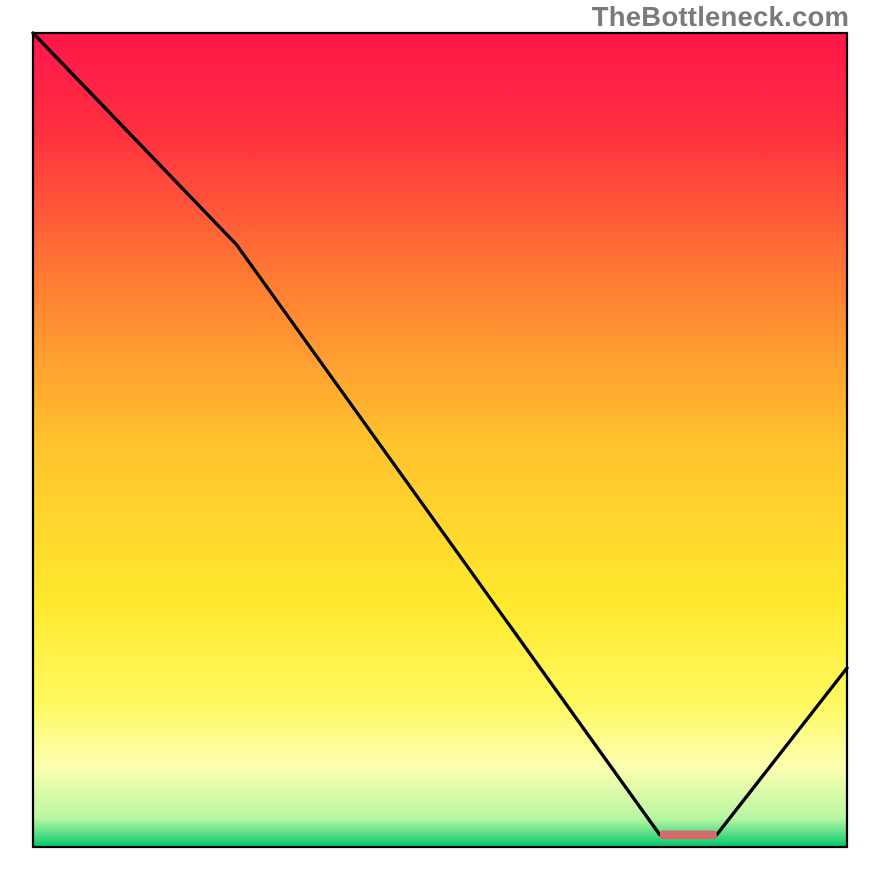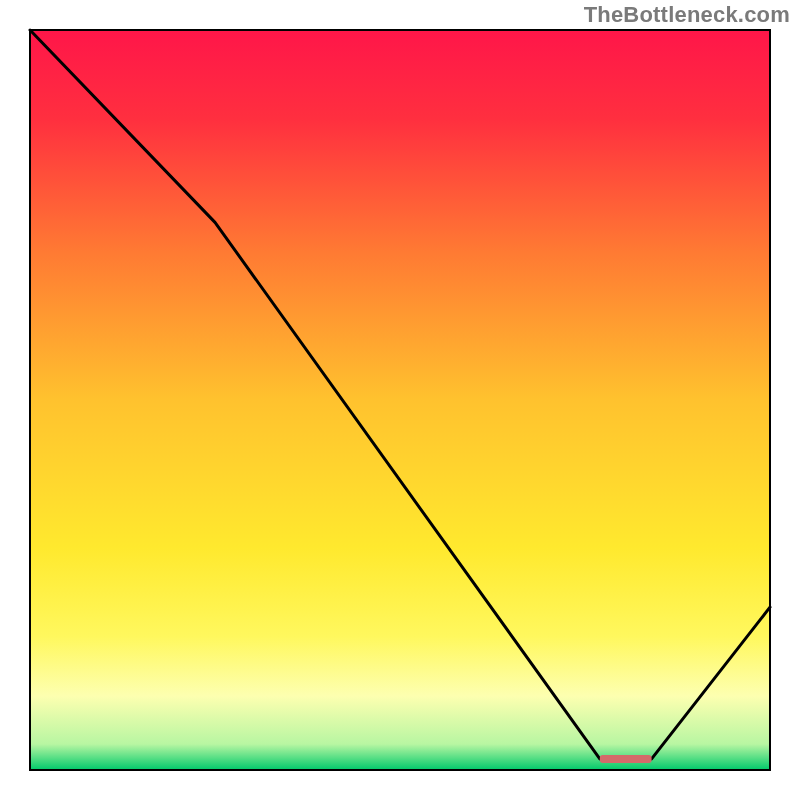--- a/index.html
+++ b/index.html
@@ -12,22 +12,22 @@
     overflow: hidden;
   }
   .wrap {
     position: relative;
     width: 800px;
     height: 800px;
   }
   .attribution {
     position: absolute;
     top: 2px;
-    right: 10px;
-    font-size: 22px;
+    right: 28px;
+    font-size: 25px;
     font-weight: 600;
     color: #7a7a7a;
     letter-spacing: 0.2px;
   }
   svg.chart {
     position: absolute;
     left: 0;
     top: 0;
   }
 </style>

